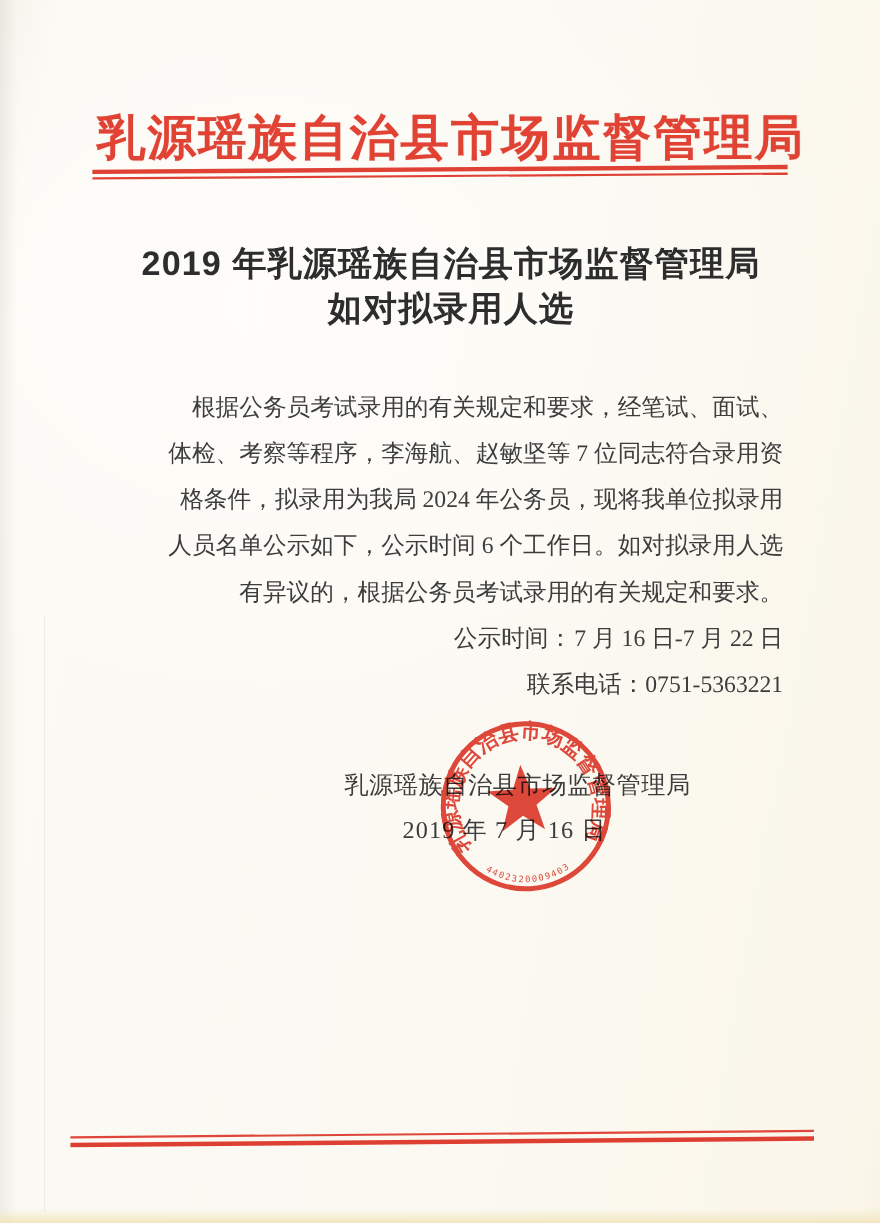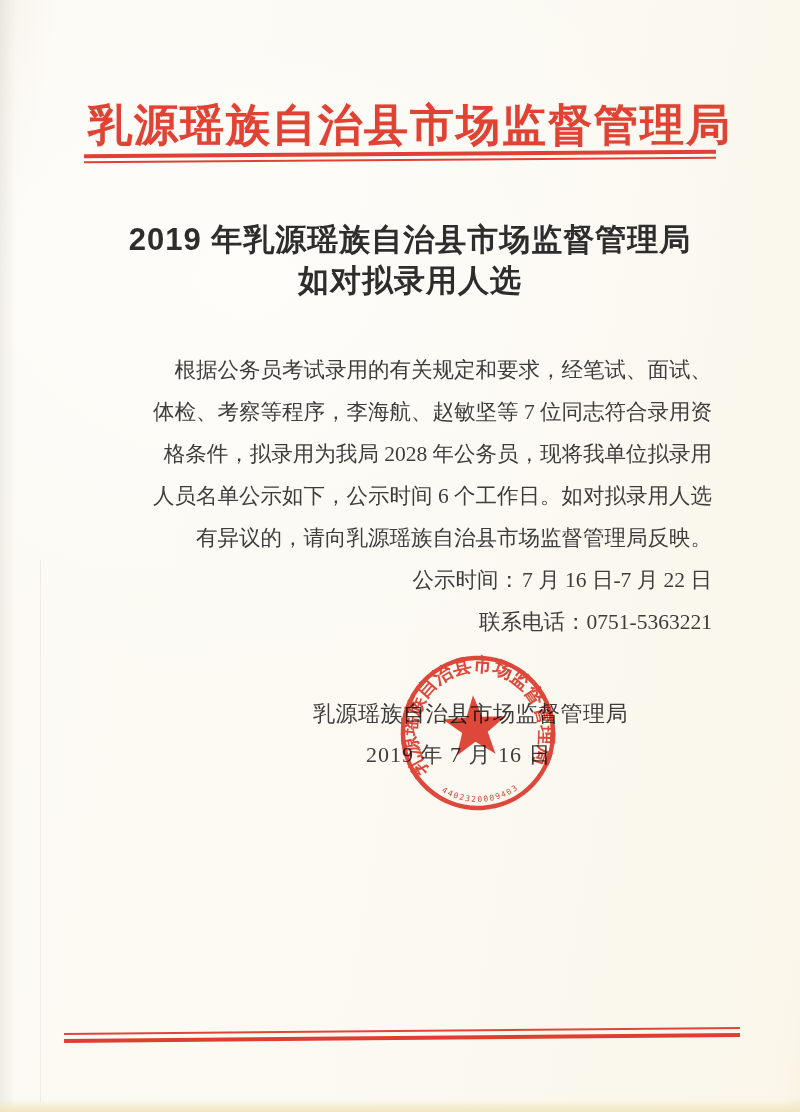--- a/index.html
+++ b/index.html
@@ -120,23 +120,23 @@
   </div>
 
   <div class="doc-title">
     <div>2019 年乳源瑶族自治县市场监督管理局</div>
     <div>如对拟录用人选</div>
   </div>
 
   <div class="body-block">
     <div class="body-line indent">根据公务员考试录用的有关规定和要求，经笔试、面试、</div>
     <div class="body-line">体检、考察等程序，李海航、赵敏坚等 7 位同志符合录用资</div>
-    <div class="body-line">格条件，拟录用为我局 2028 年公务员，现将我单位拟录用</div>
+    <div class="body-line">格条件，拟录用为我局 2024 年公务员，现将我单位拟录用</div>
     <div class="body-line">人员名单公示如下，公示时间 6 个工作日。如对拟录用人选</div>
-    <div class="body-line">有异议的，请向乳源瑶族自治县市场监督管理局反映。</div>
+    <div class="body-line">有异议的，根据公务员考试录用的有关规定和要求。</div>
 
     <div class="body-line indent">
       <span>公示时间：</span><span class="gap-after-colon">7 月 16 日-7 月 22 日</span>
     </div>
     <div class="body-line indent">
       <span>联系电话：</span><span>0751-5363221</span>
     </div>
   </div>
 
   <div class="signature-org">乳源瑶族自治县市场监督管理局</div>

